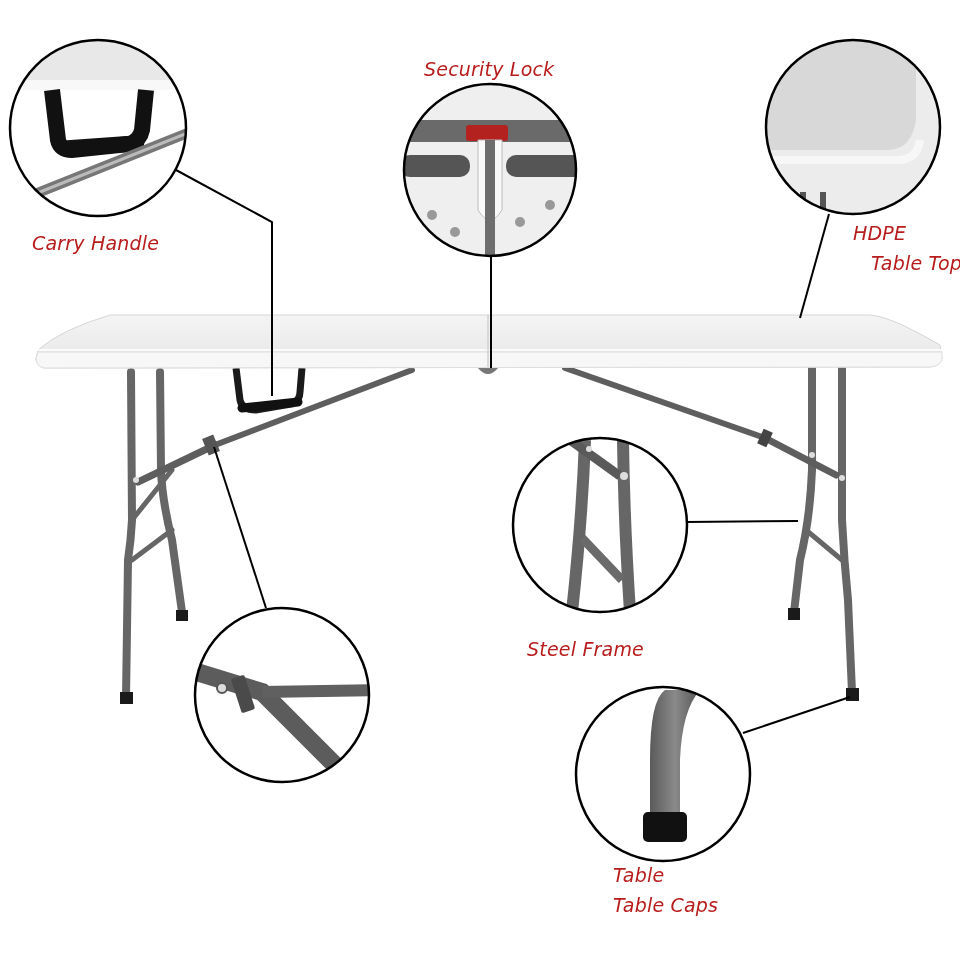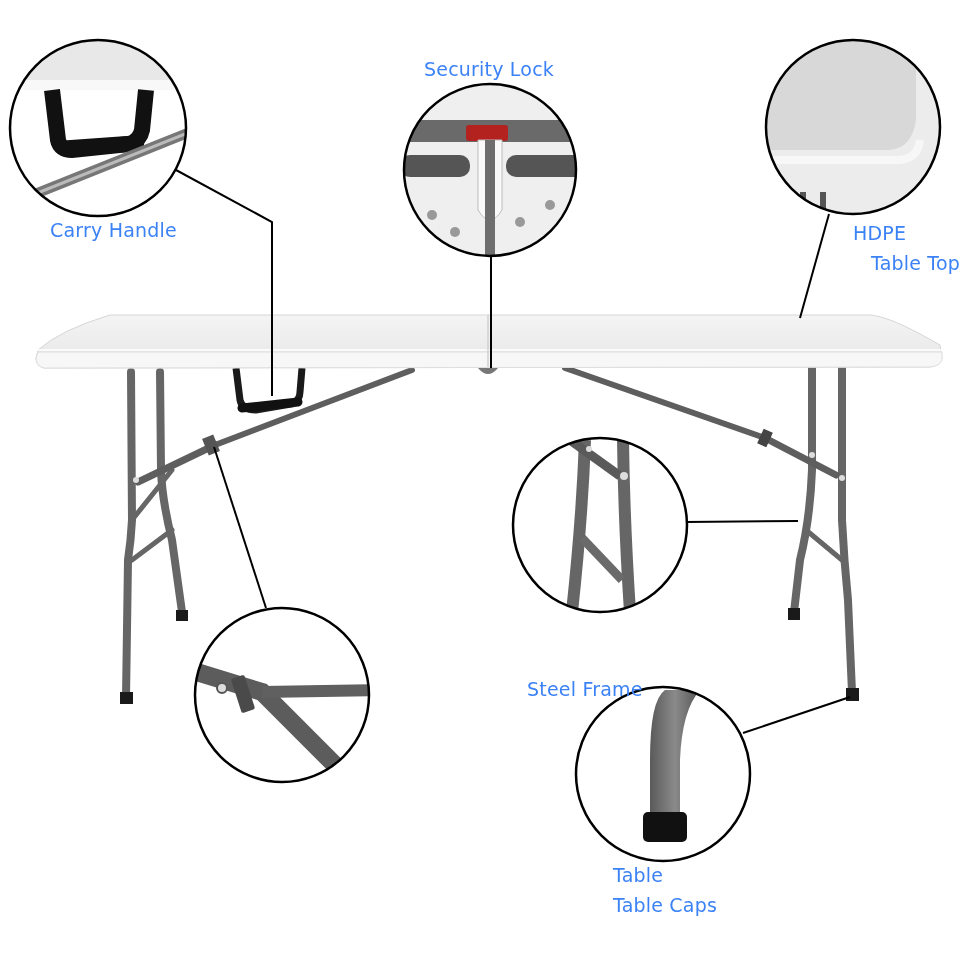--- a/index.html
+++ b/index.html
@@ -1,19 +1,19 @@
 <!DOCTYPE html>
 <html><head>
 <meta charset="utf-8">
 <style>
   html, body { margin: 0; padding: 0; background: #ffffff; }
   body { width: 960px; height: 960px; position: relative; overflow: hidden;
          font-family: "DejaVu Sans", "Liberation Sans", sans-serif; }
   #stage { position: absolute; left: 0; top: 0; width: 960px; height: 960px; }
-  .label { position: absolute; color: #3b82f6; font-size: 19px; line-height: 30px; white-space: pre; letter-spacing: 0.2px; }
+  .label { position: absolute; color: #b91c1c; font-size: 19px; line-height: 30px; white-space: pre; letter-spacing: 0.2px; font-style: italic; }
 </style>
 </head>
 <body>
 
 <div id="stage">
 <svg width="960" height="960" viewBox="0 0 960 960" xmlns="http://www.w3.org/2000/svg">
   <defs>
     <clipPath id="c1">
           <circle cx="98" cy="128" r="88"></circle>
         </clipPath>
@@ -169,20 +169,20 @@
     <circle cx="663" cy="774" r="87" fill="#fff"></circle>
     <g clip-path="url(#c6)">
       <path d="M665 690 Q650 700 650 760 L650 816 L680 816 L680 760 Q682 710 700 690 Z" fill="url(#legGrad)"></path>
       <rect x="643" y="812" width="44" height="30" rx="5" fill="#111"></rect>
     </g>
     <circle cx="663" cy="774" r="87" fill="none" stroke="#000" stroke-width="2.5"></circle>
   </g>
 </svg>
 
 
-<div class="label" style="left:32px; top:215px;margin-left:18px;">Carry Handle</div>
+<div class="label" style="left:32px; top:228px;">Carry Handle</div>
 <div class="label" style="left:424px; top:54px;">Security Lock</div>
 <div class="label" style="left:853px; top:218px;">HDPE</div>
 <div class="label" style="left:871px; top:248px;">Table Top</div>
-<div class="label" style="left:527px; top:674px;">Steel Frame</div>
+<div class="label" style="left:527px; top:634px;">Steel Frame</div>
 <div class="label" style="left:613px; top:860px;">Table</div>
 <div class="label" style="left:613px; top:890px;">Table Caps</div>
 </div>
 
 </body></html>

